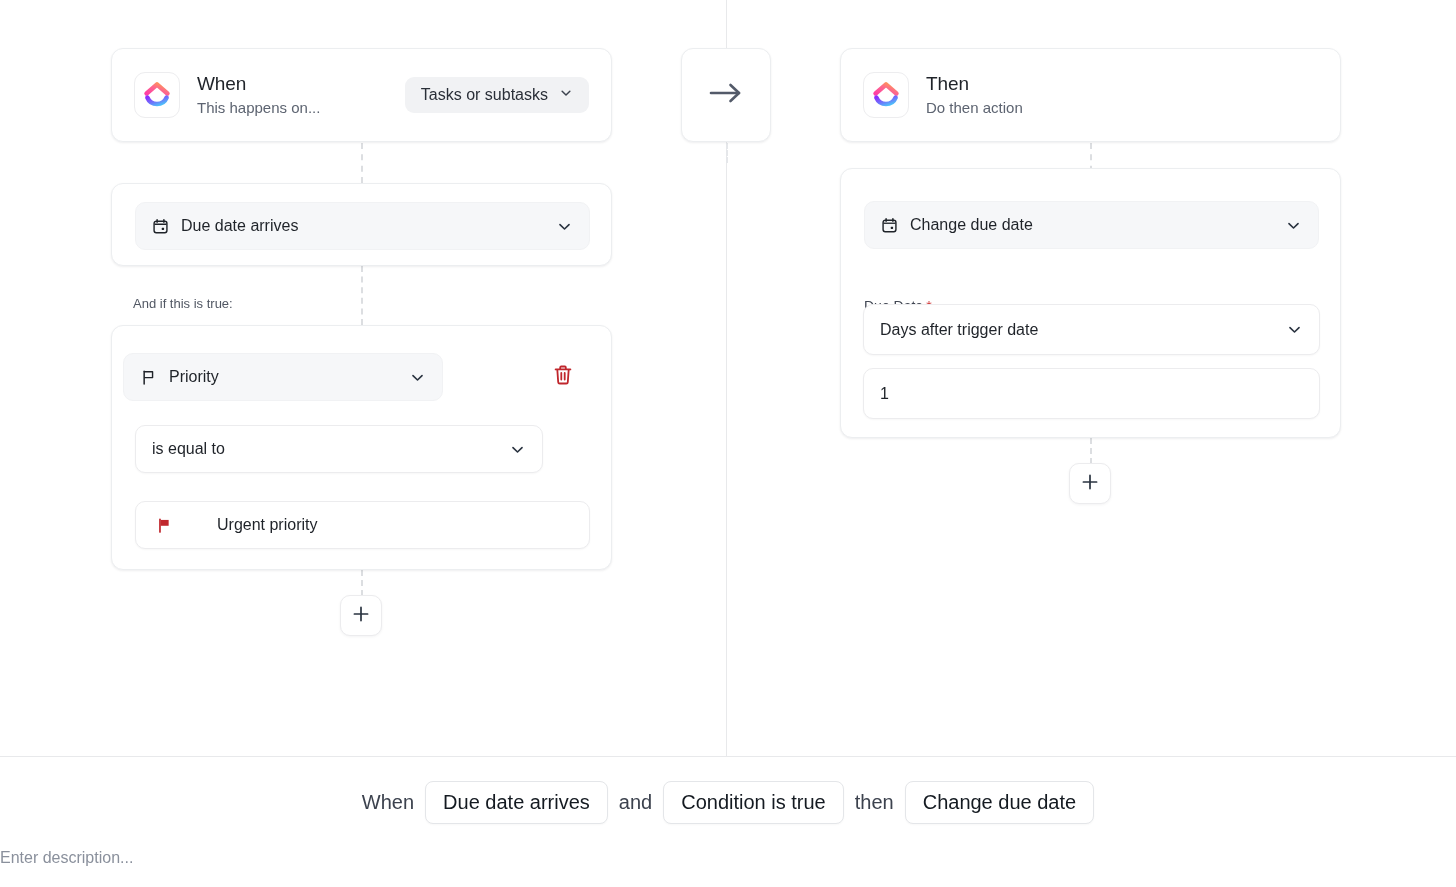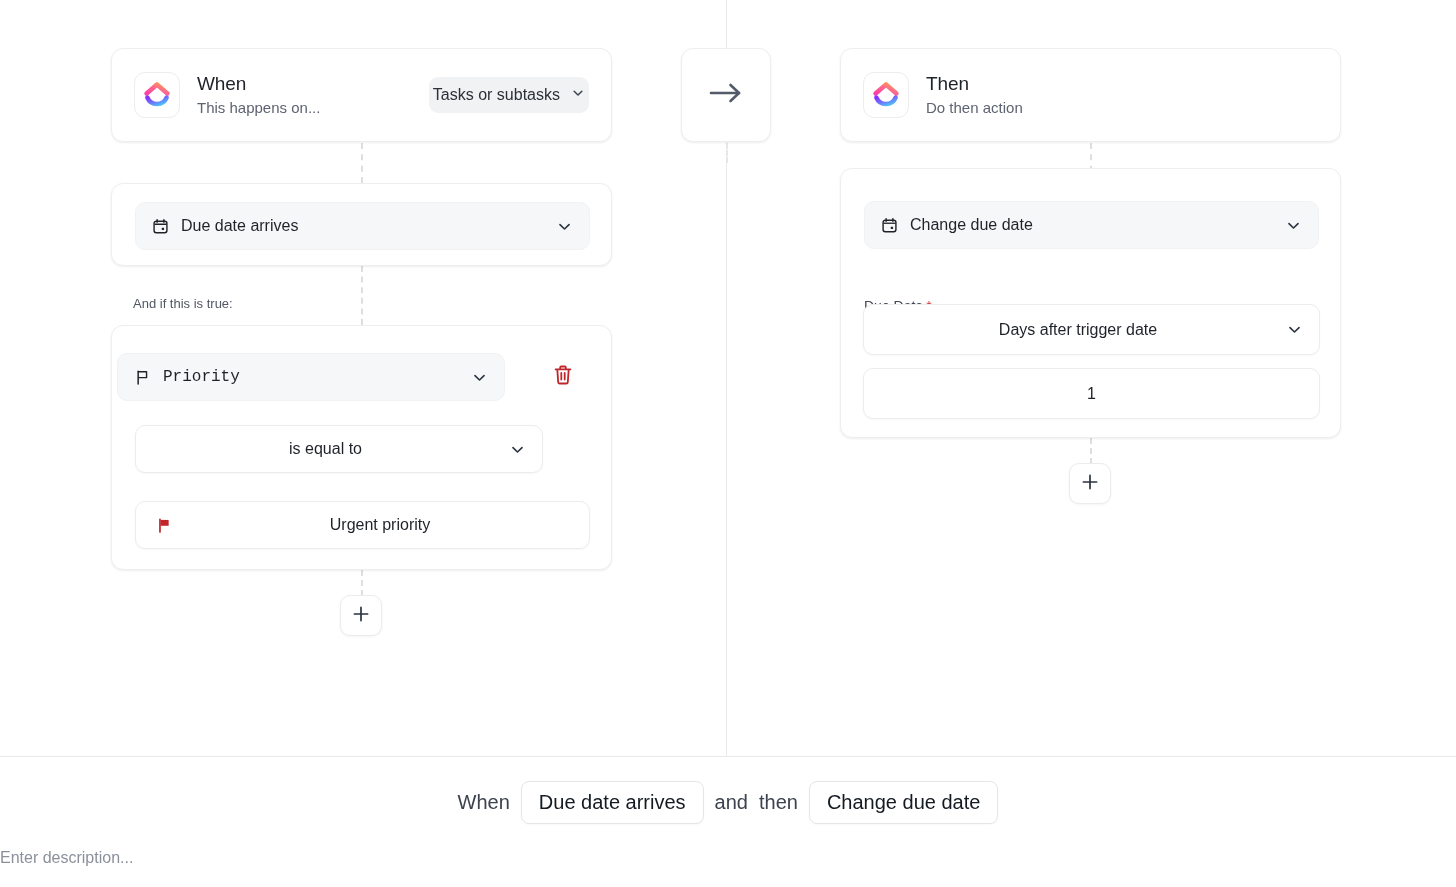--- a/index.html
+++ b/index.html
@@ -43,35 +43,35 @@
     flex:0 0 auto;
   }
   .hdr-text { margin-left:17px; display:flex; flex-direction:column; justify-content:center; }
   .hdr-title { font-size:19px; color:#1f2329; line-height:24px; letter-spacing:-0.1px; }
   .hdr-sub { font-size:15px; color:#5d6471; line-height:22px; margin-top:1px; }
 
   .pill {
     margin-left:auto;
     display:flex; align-items:center; gap:11px;
     background:#f1f2f4; border-radius:9px;
-    height:36px; padding:0 4px;
+    height:36px; padding:0 16px;
     font-size:16px; color:#2a2f38;
     cursor:pointer; white-space:nowrap;
   }
 
   
   .sel {
     display:flex; align-items:center;
     height:48px; border-radius:10px;
     padding:0 16px; font-size:16px; color:#1f2329;
     cursor:pointer; position:relative;
   }
   .sel.grey { background:#f6f7f9; border:1px solid #f1f2f4; }
   .sel.white { background:#ffffff; border:1px solid #ececee;
-               box-shadow:0 1px 2px rgba(16,24,40,0.035);text-align:center; }
+               box-shadow:0 1px 2px rgba(16,24,40,0.035); }
   .sel .lbl { flex:1 1 auto; overflow:hidden; text-overflow:ellipsis; white-space:nowrap; }
   .sel .ico { flex:0 0 auto; display:flex; align-items:center; margin-right:12px; }
   .sel .chev { flex:0 0 auto; display:flex; align-items:center; margin-left:10px; }
 
   .field-label { font-size:14px; color:#404652; line-height:20px;margin-top:24px; }
   .req { color:#d03030; margin-left:3px; }
 
   
   .sq-btn {
     position:absolute;
@@ -178,21 +178,21 @@
             <path d="M4.2 7 L9 11.6 L13.8 7" fill="none" stroke="#2a3340" stroke-width="1.7" stroke-linecap="round" stroke-linejoin="round"></path>
           </svg>
         </span>
       </div>
     </div>
 
     <div class="caption" style="left:133px; top:296px;">And if this is true:</div>
 
     <div class="card" style="left:111px; top:325px; width:501px; height:245px;">
 
-      <div class="sel grey" style="position:absolute; left:5px; top:27px; width:388px;font-family:Liberation Mono, monospace;">
+      <div class="sel grey" style="position:absolute; left:11px; top:27px; width:320px;">
         <span class="ico">
           <svg width="17" height="17" viewBox="0 0 18 18" aria-hidden="true">
             <path d="M4.4 2.3 L4.4 15.8" stroke="#1f2329" stroke-width="1.6" stroke-linecap="round"></path>
             <path d="M4.4 2.9 L13.3 2.9 L13.3 9.1 L4.4 9.1" fill="none" stroke="#1f2329" stroke-width="1.5" stroke-linejoin="round"></path>
           </svg>
         </span>
         <span class="lbl">Priority</span>
         <span class="chev">
           <svg width="17" height="17" viewBox="0 0 18 18" aria-hidden="true">
             <path d="M4.2 7 L9 11.6 L13.8 7" fill="none" stroke="#2a3340" stroke-width="1.7" stroke-linecap="round" stroke-linejoin="round"></path>
@@ -213,21 +213,21 @@
 
       <div class="sel white" style="position:absolute; left:23px; top:99px; width:408px;">
         <span class="lbl">is equal to</span>
         <span class="chev">
           <svg width="17" height="17" viewBox="0 0 18 18" aria-hidden="true">
             <path d="M4.2 7 L9 11.6 L13.8 7" fill="none" stroke="#2a3340" stroke-width="1.7" stroke-linecap="round" stroke-linejoin="round"></path>
           </svg>
         </span>
       </div>
 
-      <div class="sel white" style="position:absolute; left:23px; top:175px; width:455px;">
+      <div class="sel white" style="position:absolute; left:23px; top:175px; width:455px;gap:30px;">
         <span class="ico" style="margin-right:14px; margin-left:4px;">
           <svg width="17" height="17" viewBox="0 0 18 18" aria-hidden="true">
             <path d="M4.2 2.6 L4.2 15.8" stroke="#c0272d" stroke-width="1.8" stroke-linecap="round"></path>
             <path d="M4.8 3.1 L13.4 3.1 L13.4 9.3 L4.8 9.3 Z" fill="#c0272d"></path>
           </svg>
         </span>
         <span class="lbl">Urgent priority</span>
       </div>
     </div>
 
@@ -324,20 +324,21 @@
     </div>
 
   </div>
 
   <div class="bottom">
 
     <div class="summary">
       <span>When</span>
       <span class="chip">Due date arrives</span>
       <span>and</span>
+      <span class="chip">Condition is true</span>
       <span>then</span>
       <span class="chip">Change due date</span>
     </div>
 
     <div class="desc">Enter description...</div>
   </div>
 
 </div>
 
 </body></html>

